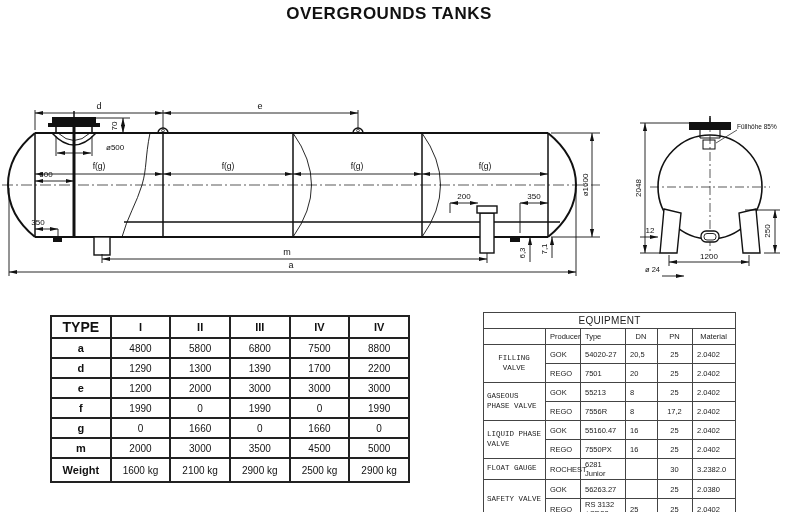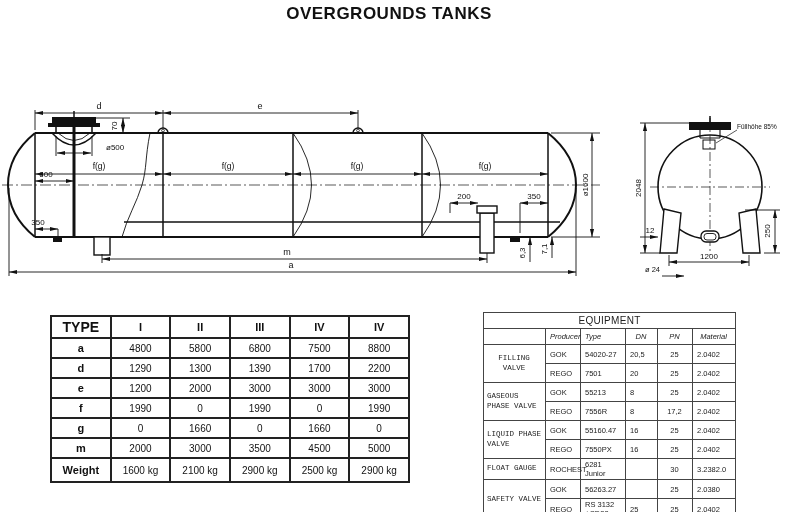--- a/index.html
+++ b/index.html
@@ -19,21 +19,21 @@
   #type-table tr:last-child td{height:22px;}
   #type-table td.lbl{font-weight:bold;font-size:11px;}
   #type-table td.big{font-size:14px;}
   #type-table td.colh{font-weight:bold;font-size:11px;}
 
   
   #equipment-table{position:absolute;left:483px;top:312px;width:252px;border-collapse:collapse;
                    table-layout:fixed;font-size:7.5px;}
   #equipment-table td{border:1px solid #444;padding:1px 2px 1px 4px;vertical-align:middle;height:16px;color:#222;}
   #equipment-table td.ttl{text-align:center;font-size:10px;letter-spacing:.3px;height:13px;padding:1px;}
-  #equipment-table tr.ch td{height:13px;font-style:italic;}
+  #equipment-table tr.ch td{height:13px;}
   #equipment-table td.glbl{padding-left:3px;line-height:1.25;font-family:Liberation Mono, monospace;}
   #equipment-table td.ctr{text-align:center;padding-left:1px;}
   #equipment-table td.pn{text-align:center;padding-left:1px;}
   #equipment-table td.b{font-weight:normal;}
 </style>
 </head>
 <body>
 
 <div class="page">
 

